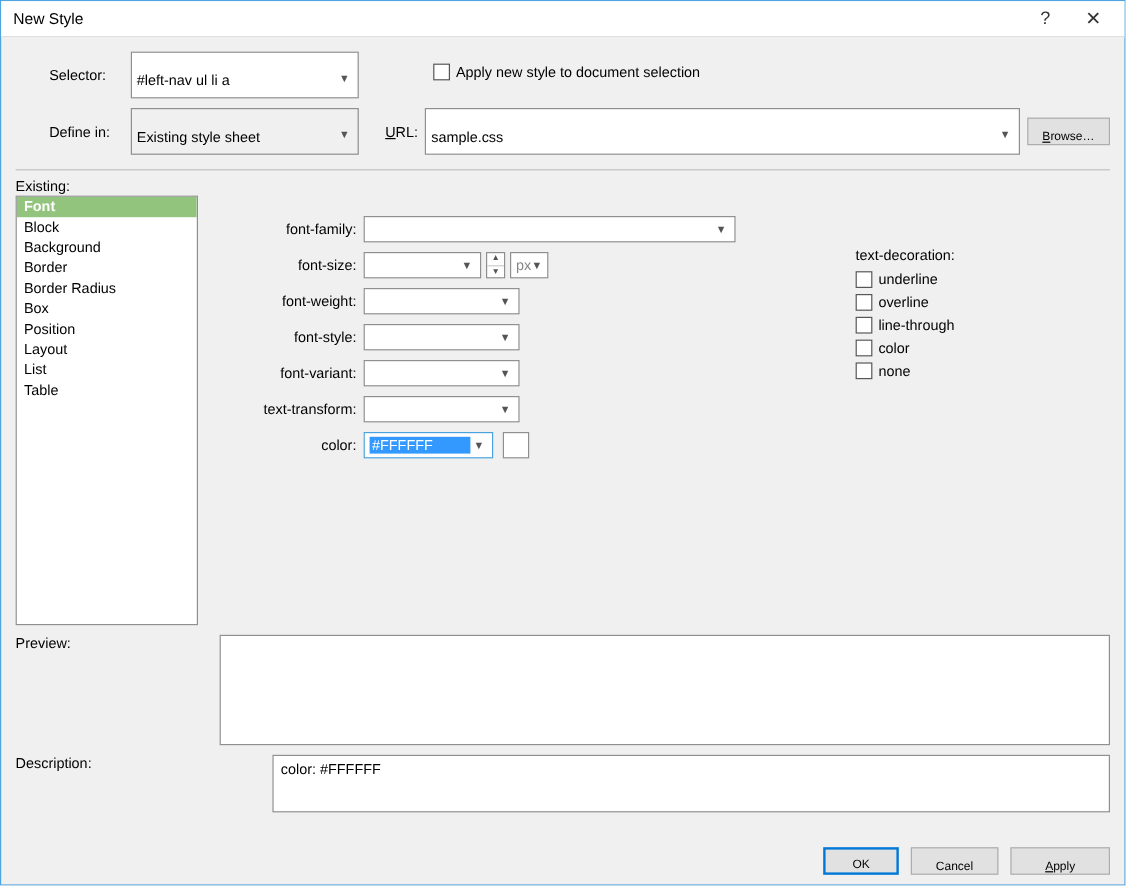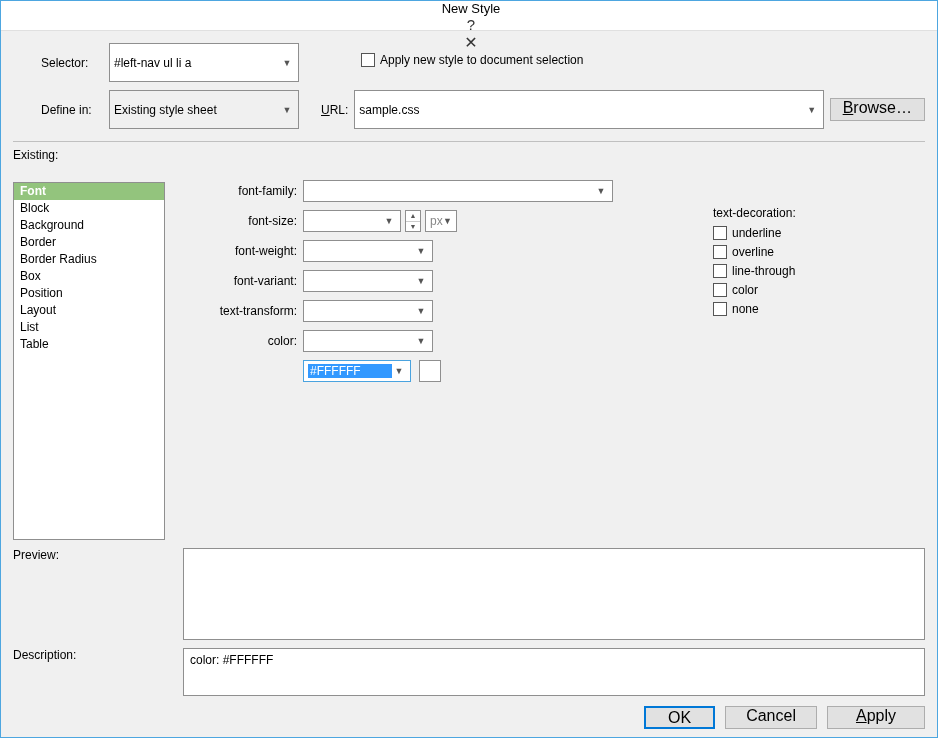--- a/index.html
+++ b/index.html
@@ -19,21 +19,20 @@
   display: flex;
   flex-direction: column;
 }
 .titlebar {
   height: 30px;
   background: #fff;
   display: flex;
   align-items: center;
   padding: 0 6px 0 10px;
   border-bottom: 1px solid #e0e0e0;
-  flex-direction: column;
 }
 .titlebar .title { font-size: 13px; color: #000; flex: 0 0 auto; }
 .titlebar .spacer { flex: 1; }
 .titlebar .help { width: 40px; text-align: center; font-size: 15px; color: #333; cursor: pointer; }
 .titlebar .close { width: 40px; text-align: center; font-size: 16px; color: #333; cursor: pointer; }
 .content {
   flex: 1;
   padding: 12px 12px 0 12px;
   display: flex;
   flex-direction: column;
@@ -43,54 +42,54 @@
   align-items: center;
   gap: 6px;
   margin-bottom: 8px;
 }
 .toprow .lab { width: 62px; text-align: left; color: #000; margin-left: 28px; }
 .cbx {
   background: #fff;
   border: 1px solid #8f8f8f;
   height: 39px;
   display: flex;
-  align-items: center;
-  padding: 4px 4px;
+  align-items: flex-start;
+  padding: 16px 4px;
   position: relative;
 }
 .cbx .txt { flex: 1; font-size: 12px; color: #000; }
 .cbx .arrow { width: 14px; text-align: center; font-size: 9px; color: #555; }
 .chkbox {
   width: 14px; height: 14px; border: 1px solid #555; background: #fff; display: inline-block; flex-shrink: 0;
 }
 .chk-row { display: flex; align-items: center; gap: 5px; margin-bottom: 5px; }
 .btn {
   background: #e1e1e1;
   border: 1px solid #adadad;
   height: 23px;
   padding: 0 12px;
   display: flex;
-  align-items: flex-start;
+  align-items: flex-end;
   justify-content: center;
-  font-size: 16px;
+  font-size: 10px;
   color: #000;
   cursor: pointer;
 }
 .btn.primary { border: 2px solid #0078d7; background: #e1e1e1; padding: 1px 22px; }
 hr.divider { border: none; border-top: 1px solid #c0c0c0; margin: 4px 0 6px 0; }
 .main-row {
   display: flex;
   gap: 8px;
 }
 .cat-col { width: 152px; }
 .cat-list {
   border: 1px solid #8f8f8f;
   background: #fff;
   height: 358px;
-  margin-top: 20px;
+  margin-top: 1px;
   overflow: hidden;
 }
 .cat-item { padding: 1px 6px; height: 17px; line-height: 15px; color: #000; }
 .cat-item.selected { background: #93c47d; color: #fff; font-weight: bold; }
 .prop-col { flex: 1; padding-top: 14px; }
 .prop-grid { display: flex; }
 .prop-labels { width: 130px; }
 .prop-labels .plab { height: 30px; display: flex; align-items: center; justify-content: flex-end; padding-right: 6px; color: #000; }
 .prop-fields { }
 .prop-fields .prow { height: 30px; display: flex; align-items: center; gap: 4px; }
@@ -104,21 +103,21 @@
 .dd.sel .txt { background: #3399ff; color: #fff; padding: 0 2px; }
 .spinner { width: 16px; height: 22px; border: 1px solid #8f8f8f; background: #fff; display: flex; flex-direction: column; }
 .spinner .su, .spinner .sd { flex: 1; font-size: 7px; text-align: center; line-height: 9px; color: #555; border-bottom: 1px solid #ccc; }
 .spinner .sd { border-bottom: none; }
 .swatch { width: 22px; height: 22px; border: 1px solid #8f8f8f; background: #fff; margin-left: 4px; }
 .deco-col { padding-left: 100px; padding-top: 30px; }
 .deco-title { margin-bottom: 6px; color: #000; }
 .preview-row { display: flex; margin-top: 8px; }
 .preview-row .plab { width: 170px; color: #000; }
 .preview-box { flex: 1; background: #fff; border: 1px solid #8f8f8f; height: 92px; }
-.desc-row { display: flex; margin-top: 8px; }
+.desc-row { display: flex; margin-top: 8px; gap: 44px; }
 .desc-row .plab { width: 170px; color: #000; }
 .desc-box { flex: 1; background: #fff; border: 1px solid #8f8f8f; height: 48px; padding: 4px 6px; }
 .footer {
   height: 40px; display: flex; align-items: center; justify-content: flex-end; gap: 10px; padding: 0 12px;
 }
 .under { text-decoration: underline; }
 </style>
 </head>
 <body>
 
@@ -180,20 +179,21 @@
           <div class="cat-item">Table</div>
         </div>
       </div>
 
       <div class="prop-col">
         <div class="prop-grid">
           <div class="prop-labels">
             <div class="plab">font-family:</div>
             <div class="plab">font-size:</div>
             <div class="plab">font-weight:</div>
+            <div class="plab">font-style:</div>
             <div class="plab">font-variant:</div>
             <div class="plab">text-transform:</div>
             <div class="plab">color:</div>
           </div>
           <div class="prop-fields">
             <div class="prow">
               <div class="dd" style="width:310px">
                 <span class="txt"></span>
                 <span class="arrow">▼</span>
               </div>

